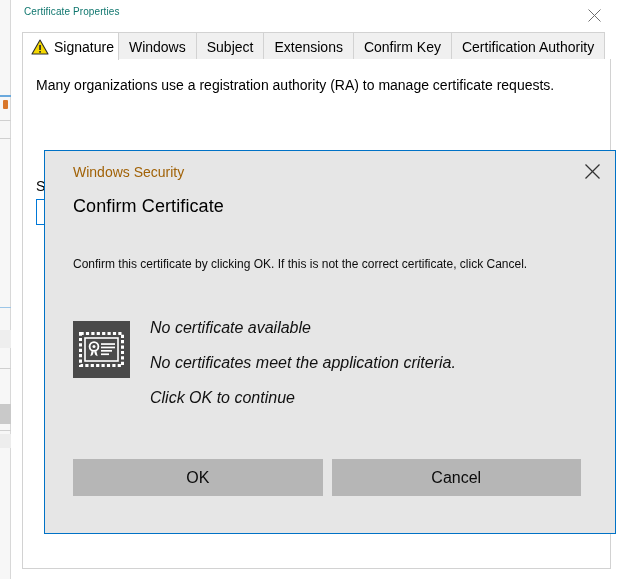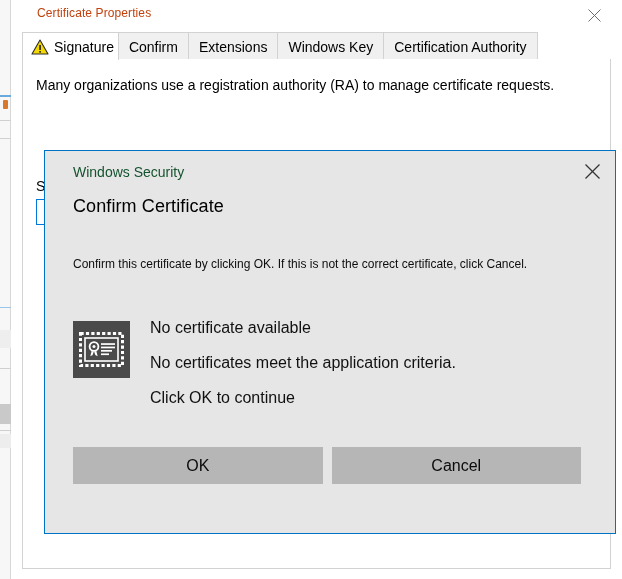--- a/index.html
+++ b/index.html
@@ -56,23 +56,23 @@
   }
 
   #titlebar {
     position: absolute;
     left: 0; top: 0;
     width: 611px; height: 30px;
     background: #ffffff;
   }
   #titlebar-text {
     position: absolute;
-    left: 26px; top: 6px;
-    font-size: 12px;
-    color: #c2410c;
+    left: 13px; top: 6px;
+    font-size: 10px;
+    color: #0f766e;
     letter-spacing: .1px;
     white-space: nowrap;
   }
   #titlebar-close {
     position: absolute;
     right: 6px; top: 0;
     width: 44px; height: 30px;
     display: flex;
     align-items: center;
     justify-content: center;
@@ -191,21 +191,21 @@
   }
   #dlg-titlebar {
     position: absolute;
     left: 0; top: 0; right: 0;
     height: 42px;
   }
   #dlg-title {
     position: absolute;
     left: 28px; top: 13px;
     font-size: 14px;
-    color: #14532d;
+    color: #a16207;
     white-space: nowrap;
   }
   #dlg-close {
     position: absolute;
     right: 0; top: 0;
     width: 46px; height: 40px;
     display: flex;
     align-items: center;
     justify-content: center;
     cursor: default;
@@ -235,34 +235,34 @@
   #cert-icon {
     position: absolute;
     left: 0; top: 2px;
     width: 57px; height: 57px;
     background: #4a4a4a;
     display: block;
   }
   #cert-icon svg { display: block; }
   #cert-texts {
     position: absolute;
-    left: 77px; top: 0;
+    left: 77px; top: 0; font-style: italic;
   }
   .cert-text {
     font-size: 16px;
     color: #111111;
     white-space: nowrap;
     margin-bottom: 17px;
   }
   .cert-text:last-child { margin-bottom: 14px; }
 
   
   #dlg-buttons {
     position: absolute;
-    left: 28px; top: 296px;
+    left: 28px; top: 308px;
     width: 508px;
     display: flex;
     gap: 9px;
   }
   .dlg-btn {
     flex: 1 1 0;
     height: 37px;
     background: #b6b6b6;
     border: none;
     font-family: "Liberation Sans", sans-serif;
@@ -311,30 +311,33 @@
           <svg width="18" height="16" viewBox="0 0 18 16" aria-hidden="true">
             <path d="M9 1 L17 15 L1 15 Z" fill="#f5d800" stroke="#2b2b2b" stroke-width="1.1" stroke-linejoin="round"></path>
             <rect x="8.2" y="6" width="1.7" height="5" fill="#2b2b2b"></rect>
             <rect x="8.2" y="12" width="1.7" height="1.7" fill="#2b2b2b"></rect>
           </svg>
         </span>
         <span>Signature</span>
       </div>
 
       <div class="tab">
-        <span>Confirm</span>
-      </div>
-
+        <span>Windows</span>
+      </div>
+
+      <div class="tab">
+        <span>Subject</span>
+      </div>
 
       <div class="tab">
         <span>Extensions</span>
       </div>
 
       <div class="tab">
-        <span>Windows Key</span>
+        <span>Confirm Key</span>
       </div>
 
       <div class="tab">
         <span>Certification Authority</span>
       </div>
 
     </div>
   </div>
 
   <div id="tabpage">

